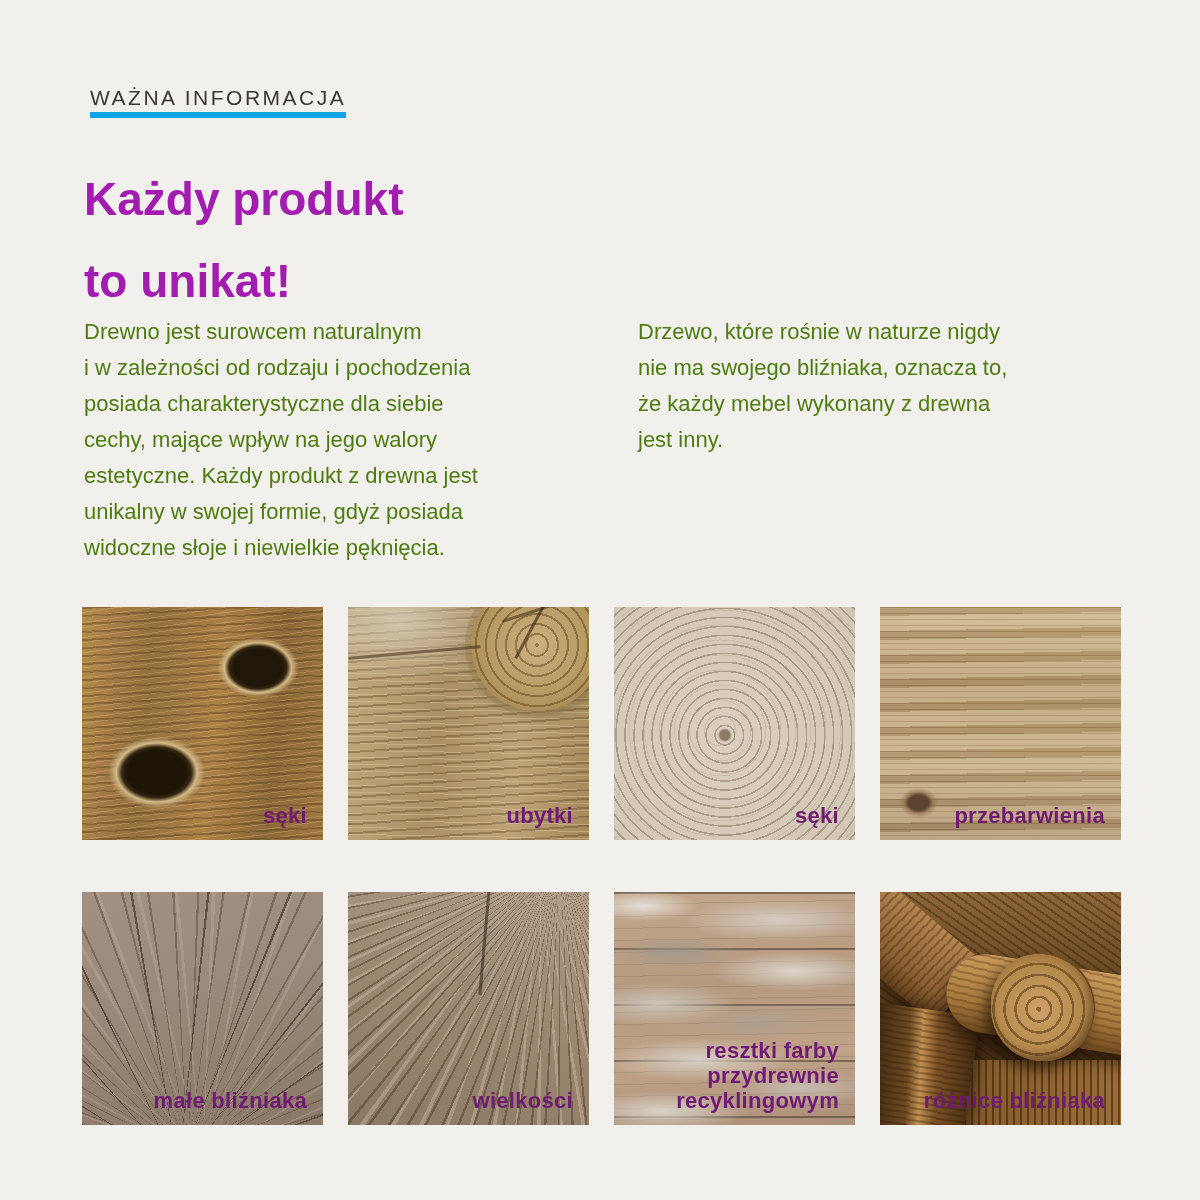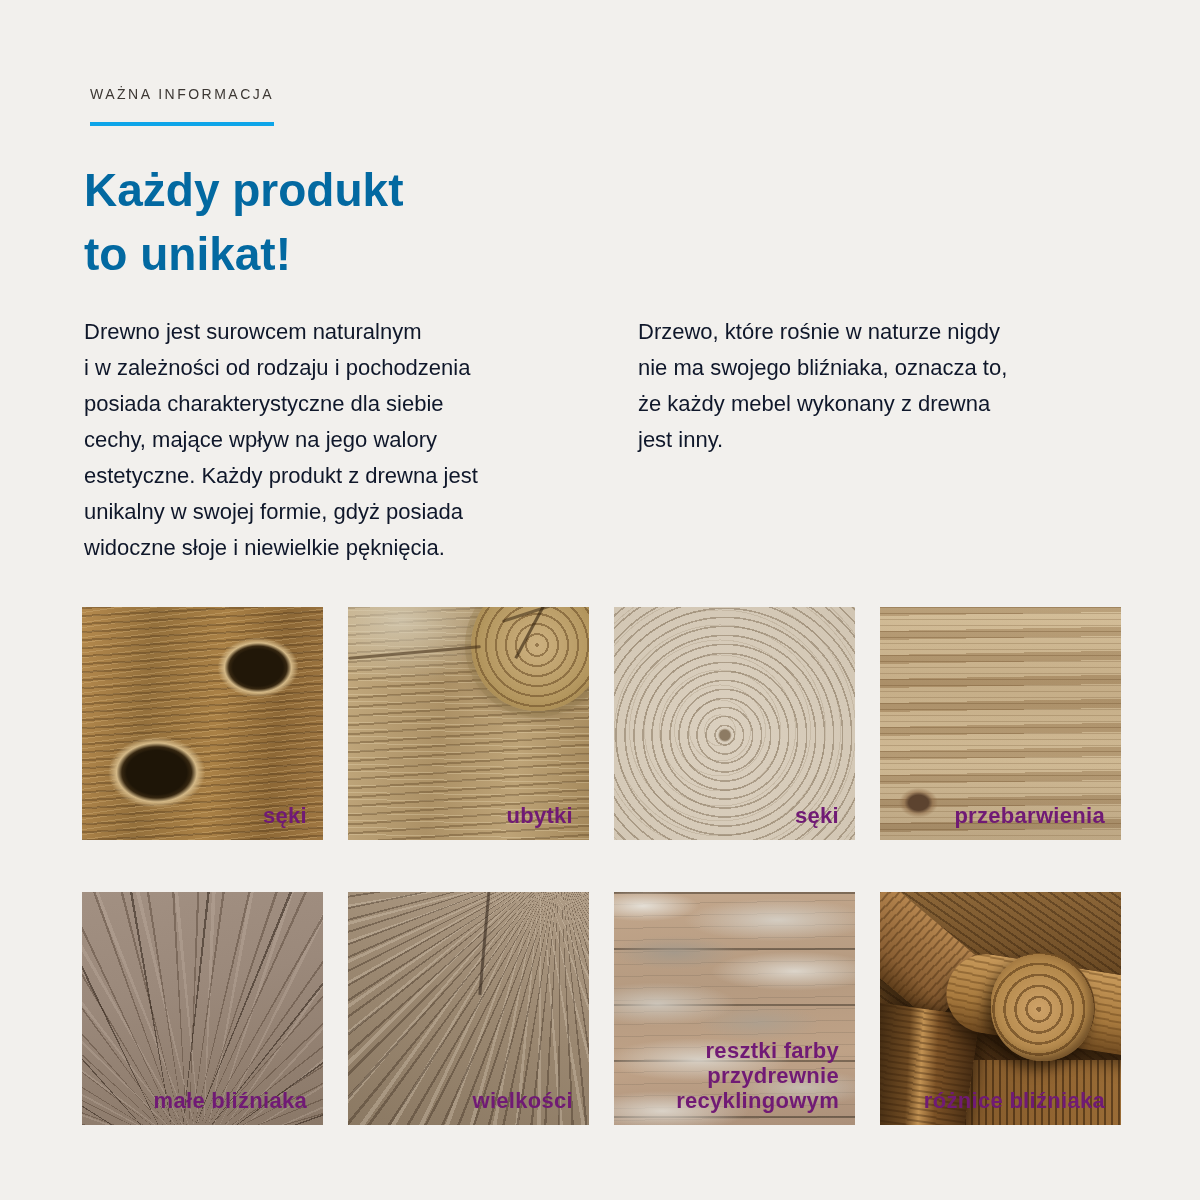--- a/index.html
+++ b/index.html
@@ -9,39 +9,39 @@
     font-family:"Liberation Sans", sans-serif;
     position:relative;
     overflow:hidden;
     -webkit-font-smoothing:antialiased;
   }
   .page{position:absolute;inset:0;}
 
   
   .eyebrow{
     position:absolute;left:90px;top:86px;
-    font-size:14px;letter-spacing:2.5px;
+    font-size:21px;letter-spacing:2.5px;
     color:#3c3733;
     display:inline-block;
-    padding-bottom:20px;
-    border-bottom:4px solid #0ea5e9;
+    padding-bottom:2px;
+    border-bottom:6px solid #0ea5e9;
     white-space:nowrap;
   }
   .title{
     position:absolute;left:84px;top:158px;
-    font-size:46px;line-height:64px;font-weight:700;
-    color:#0369a1;
+    font-size:46px;line-height:82px;font-weight:700;
+    color:#a21caf;
     white-space:pre-line;
     margin:0;
   }
   .intro{
     position:absolute;top:314px;
     width:520px;
     font-size:22px;line-height:36px;
-    color:#0f172a;
+    color:#4d7c0f;
     white-space:pre-line;
     margin:0;
   }
   .intro.left{left:84px;}
   .intro.right{left:638px;}
 
   
   .grid{
     position:absolute;left:82px;top:607px;
     display:grid;

